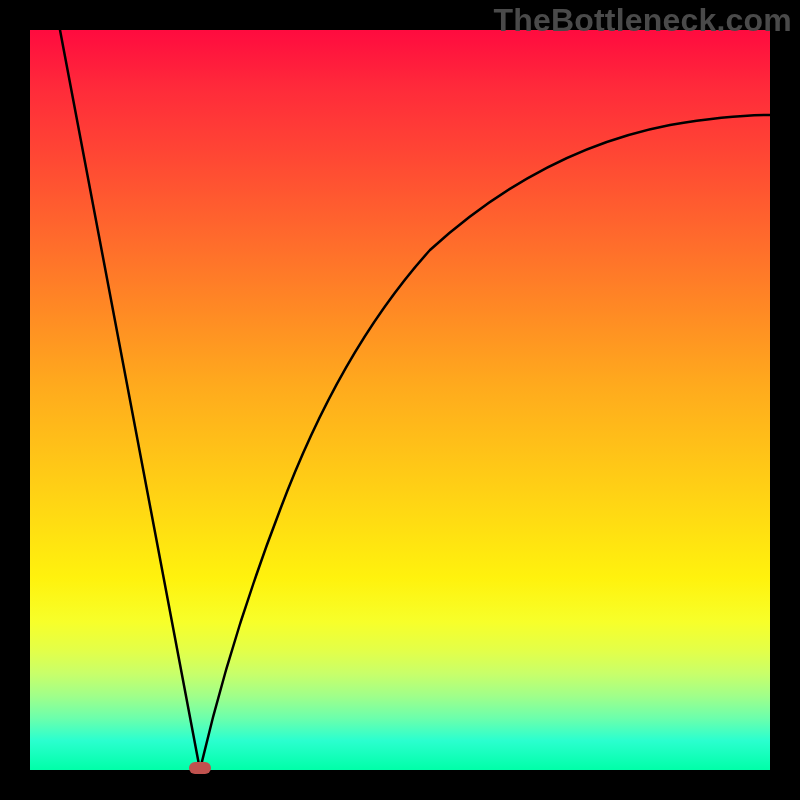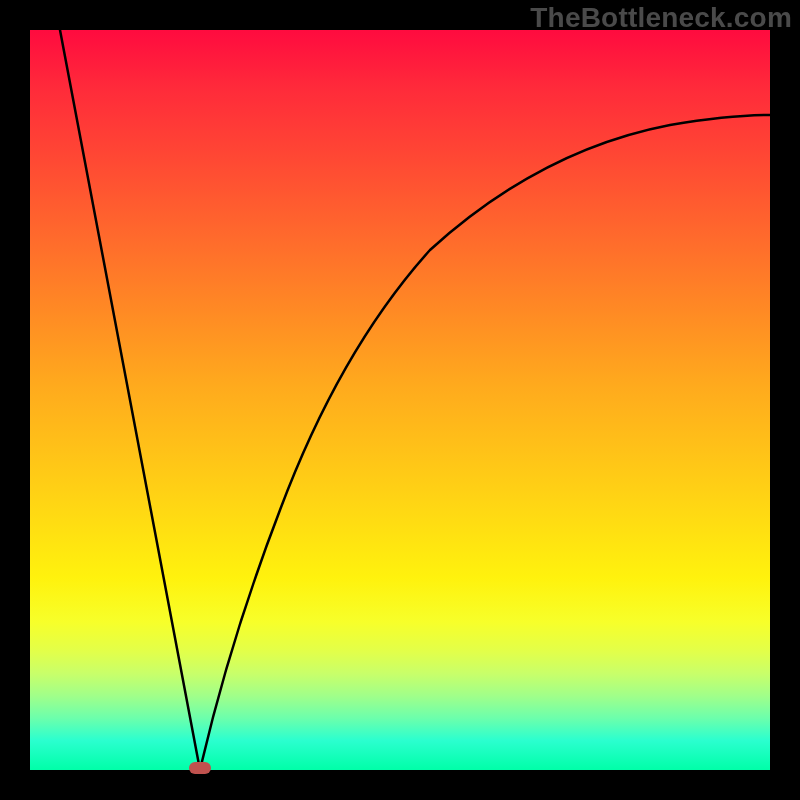--- a/index.html
+++ b/index.html
@@ -47,21 +47,21 @@
     left: 0;
     top: 0;
     width: 740px;
     height: 740px;
   }
   .watermark {
     position: absolute;
     top: 2px;
     right: 8px;
     color: #4a4a4a;
-    font-size: 28px;
+    font-size: 32px;
     font-weight: 600;
     letter-spacing: 0.2px;
     user-select: none;
   }
   .bump {
     position: absolute;
     width: 22px;
     height: 12px;
     border-radius: 6px;
     background: #c0524e;

